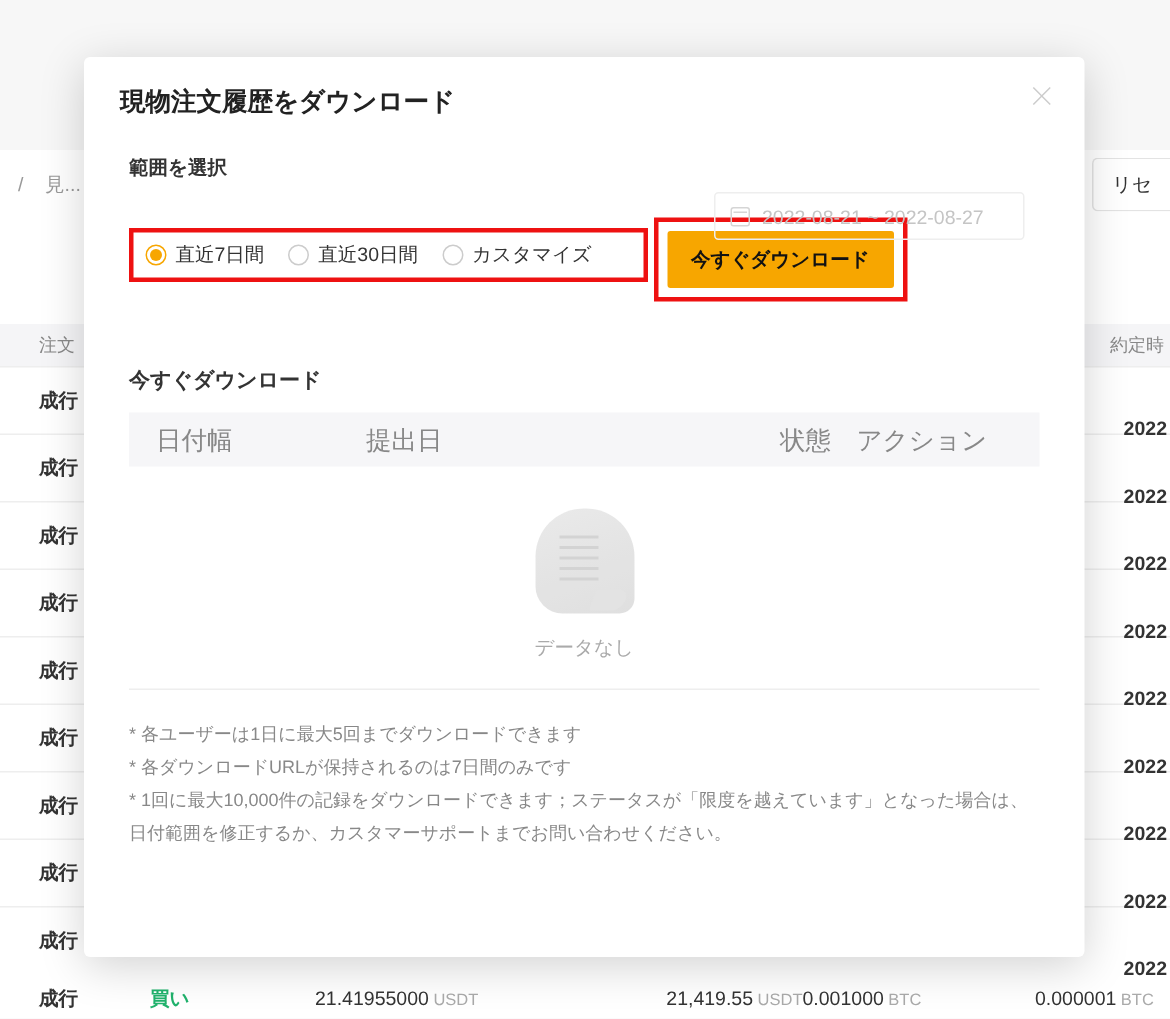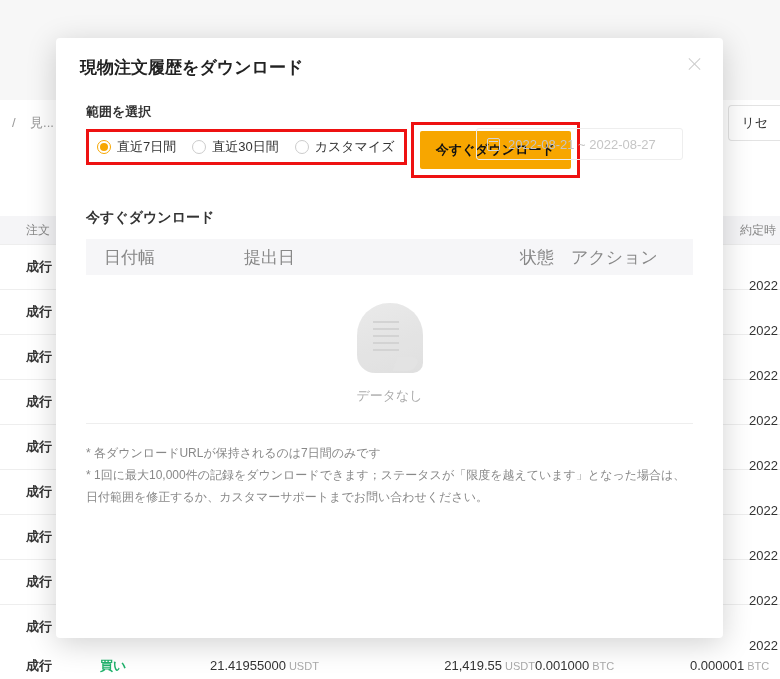--- a/index.html
+++ b/index.html
@@ -65,21 +65,21 @@
     .bg-row {
       height: 45px;
       display: flex;
       align-items: center;
       border-top: 1px solid #eee;
       padding-left: 26px;
       font-size: 13px;
       color: #333;
       font-weight: 600;
     }
-    .bg-row span.date { margin-left: auto; margin-right: 2px; color: #333; font-weight: 400; margin-top: 36px; }
+    .bg-row span.date { margin-left: auto; margin-right: 2px; color: #333; font-weight: 700; margin-top: 36px; }
     .bg-last-row {
       position: absolute;
       top: 652px;
       left: 0; right: 0;
       height: 27px;
       display: flex;
       align-items: center;
       padding-left: 26px;
       font-size: 13px;
     }
@@ -135,29 +135,29 @@
 
     .modal-body {
       padding: 0 30px;
     }
 
     .section-label {
       font-size: 13px;
       color: #333;
       font-weight: 600;
       margin-top: 10px;
-      margin-bottom: 1px;
+      margin-bottom: 24px;
     }
 
     .highlight-box-1 {
       border: 3px solid #e11;
       padding: 6px 8px;
       display: inline-block;
-      width: 321px;
-      margin-bottom: 14px;
+      width: 346px;
+      margin-bottom: 27px;
     }
     .radio-row {
       display: flex;
       align-items: center;
       gap: 16px;
     }
     .radio-opt {
       display: flex;
       align-items: center;
       gap: 6px;
@@ -417,20 +417,21 @@
         <span class="c3">状態</span>
         <span class="c4">アクション</span>
       </div>
 
       <div class="empty-state">
         <div class="empty-icon"></div>
         <div>データなし</div>
       </div>
 
       <div class="notes">
+        <div>* 各ユーザーは1日に最大5回までダウンロードできます</div>
         <div>* 各ダウンロードURLが保持されるのは7日間のみです</div>
         <div>* 1回に最大10,000件の記録をダウンロードできます；ステータスが「限度を越えています」となった場合は、</div>
         <div>日付範囲を修正するか、カスタマーサポートまでお問い合わせください。</div>
       </div>
 
     </div>
   </div>
 </div>
 
 </body></html>

